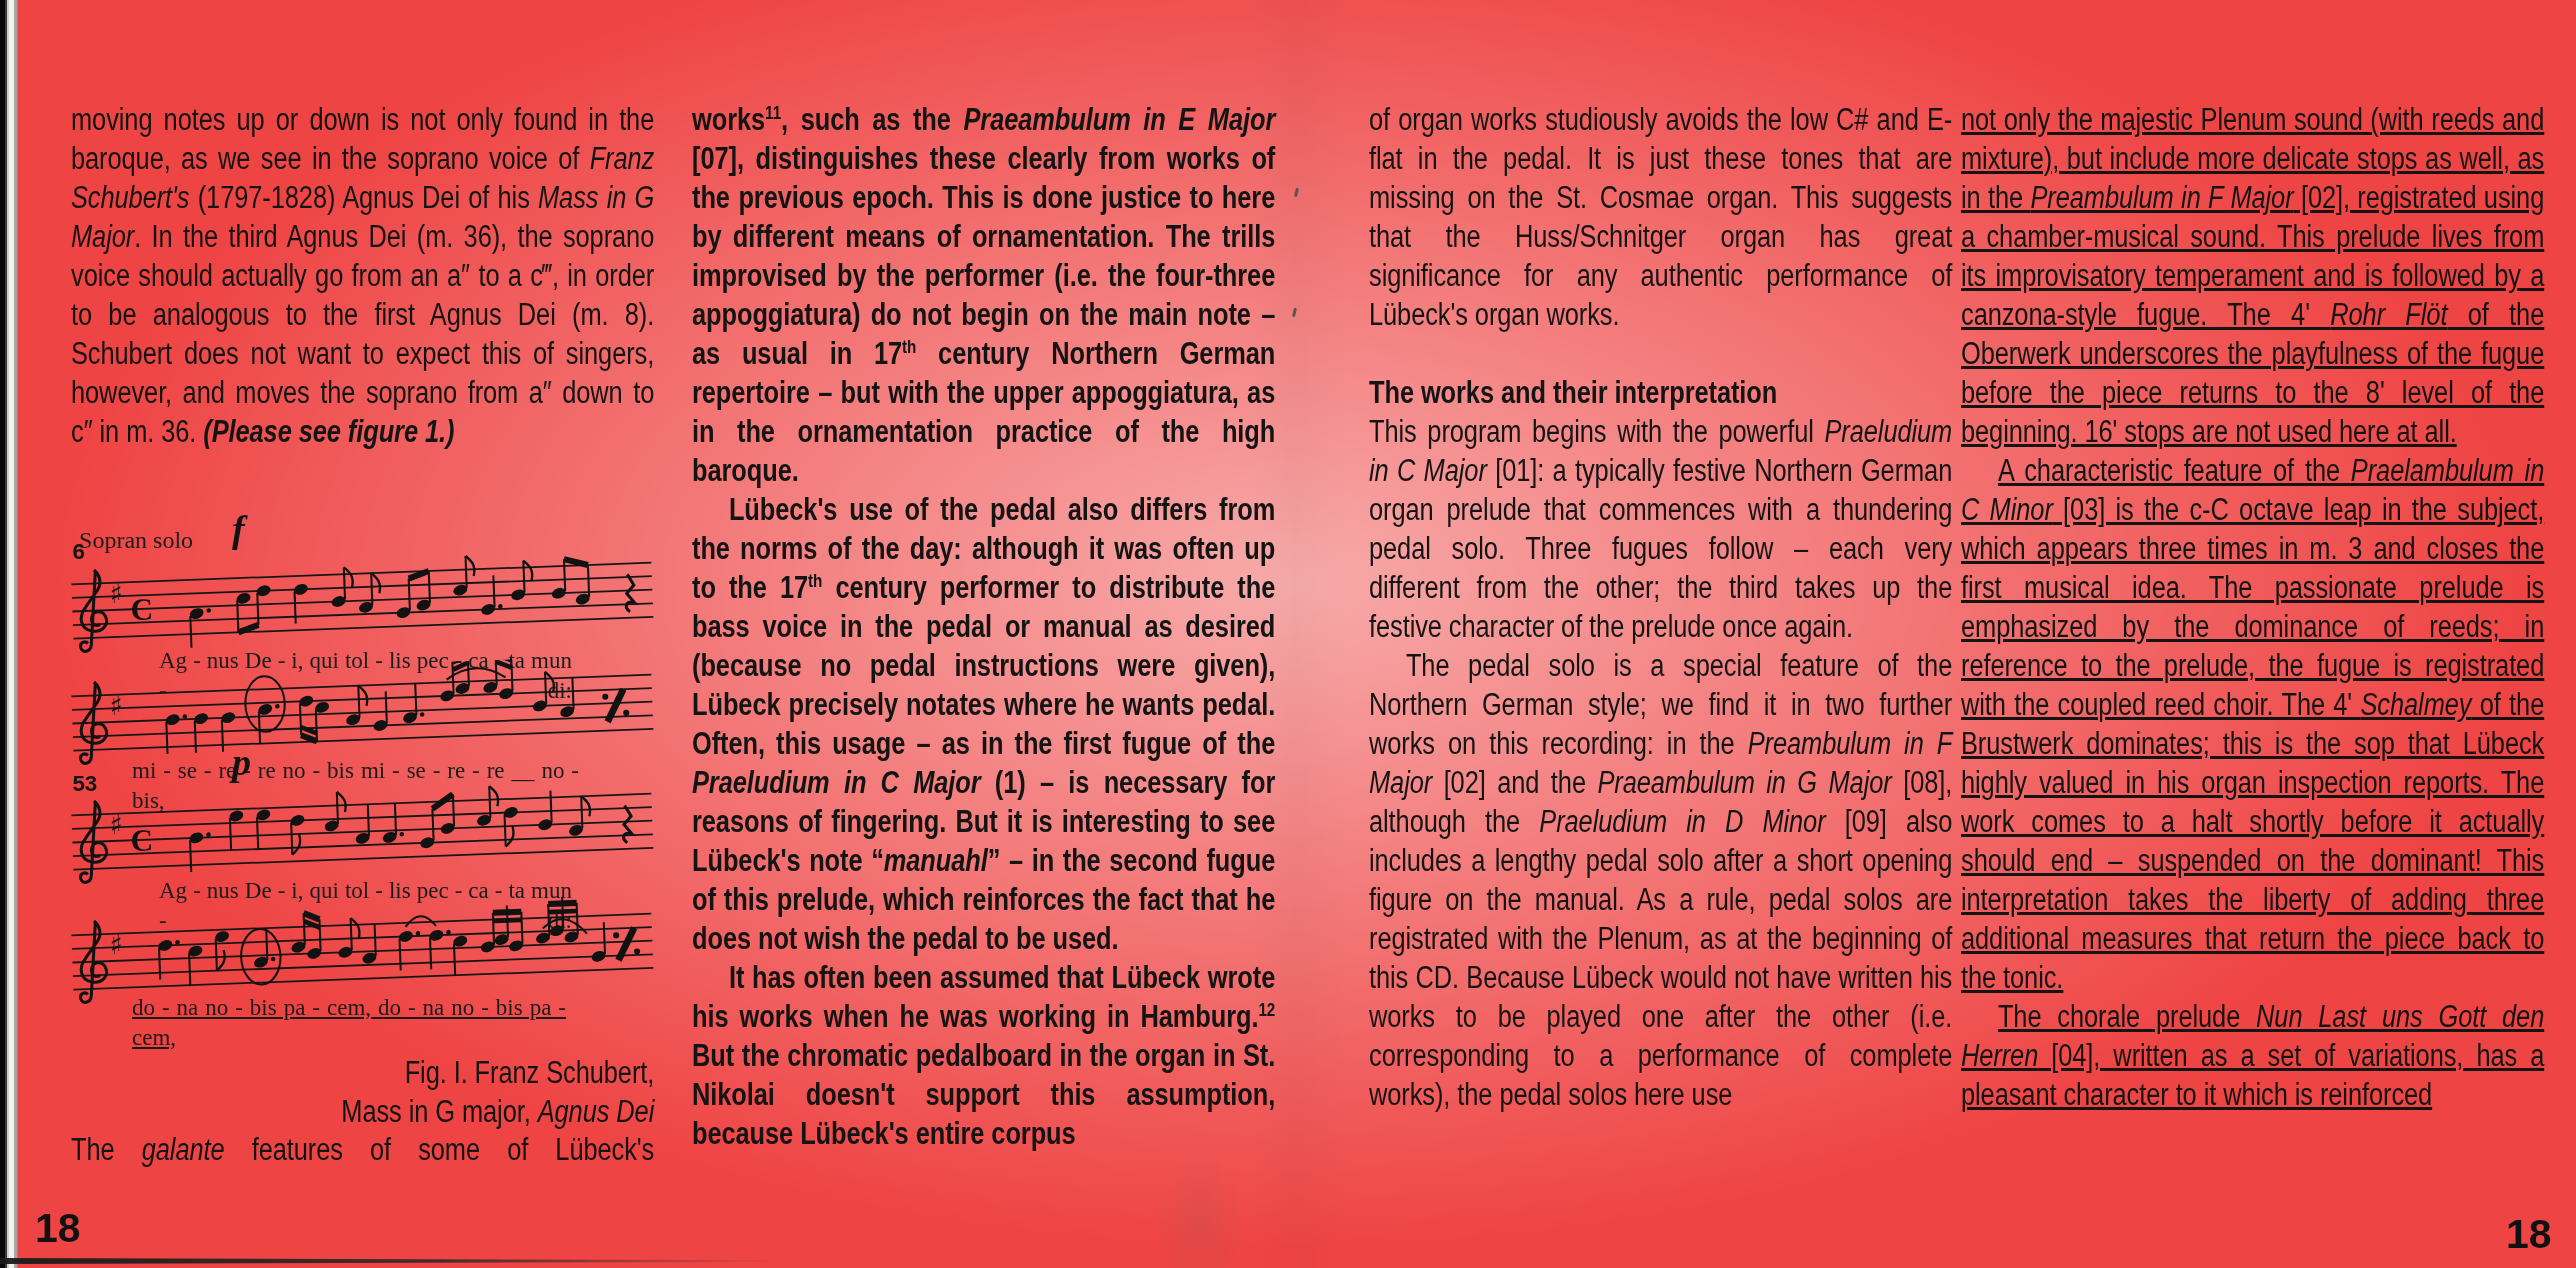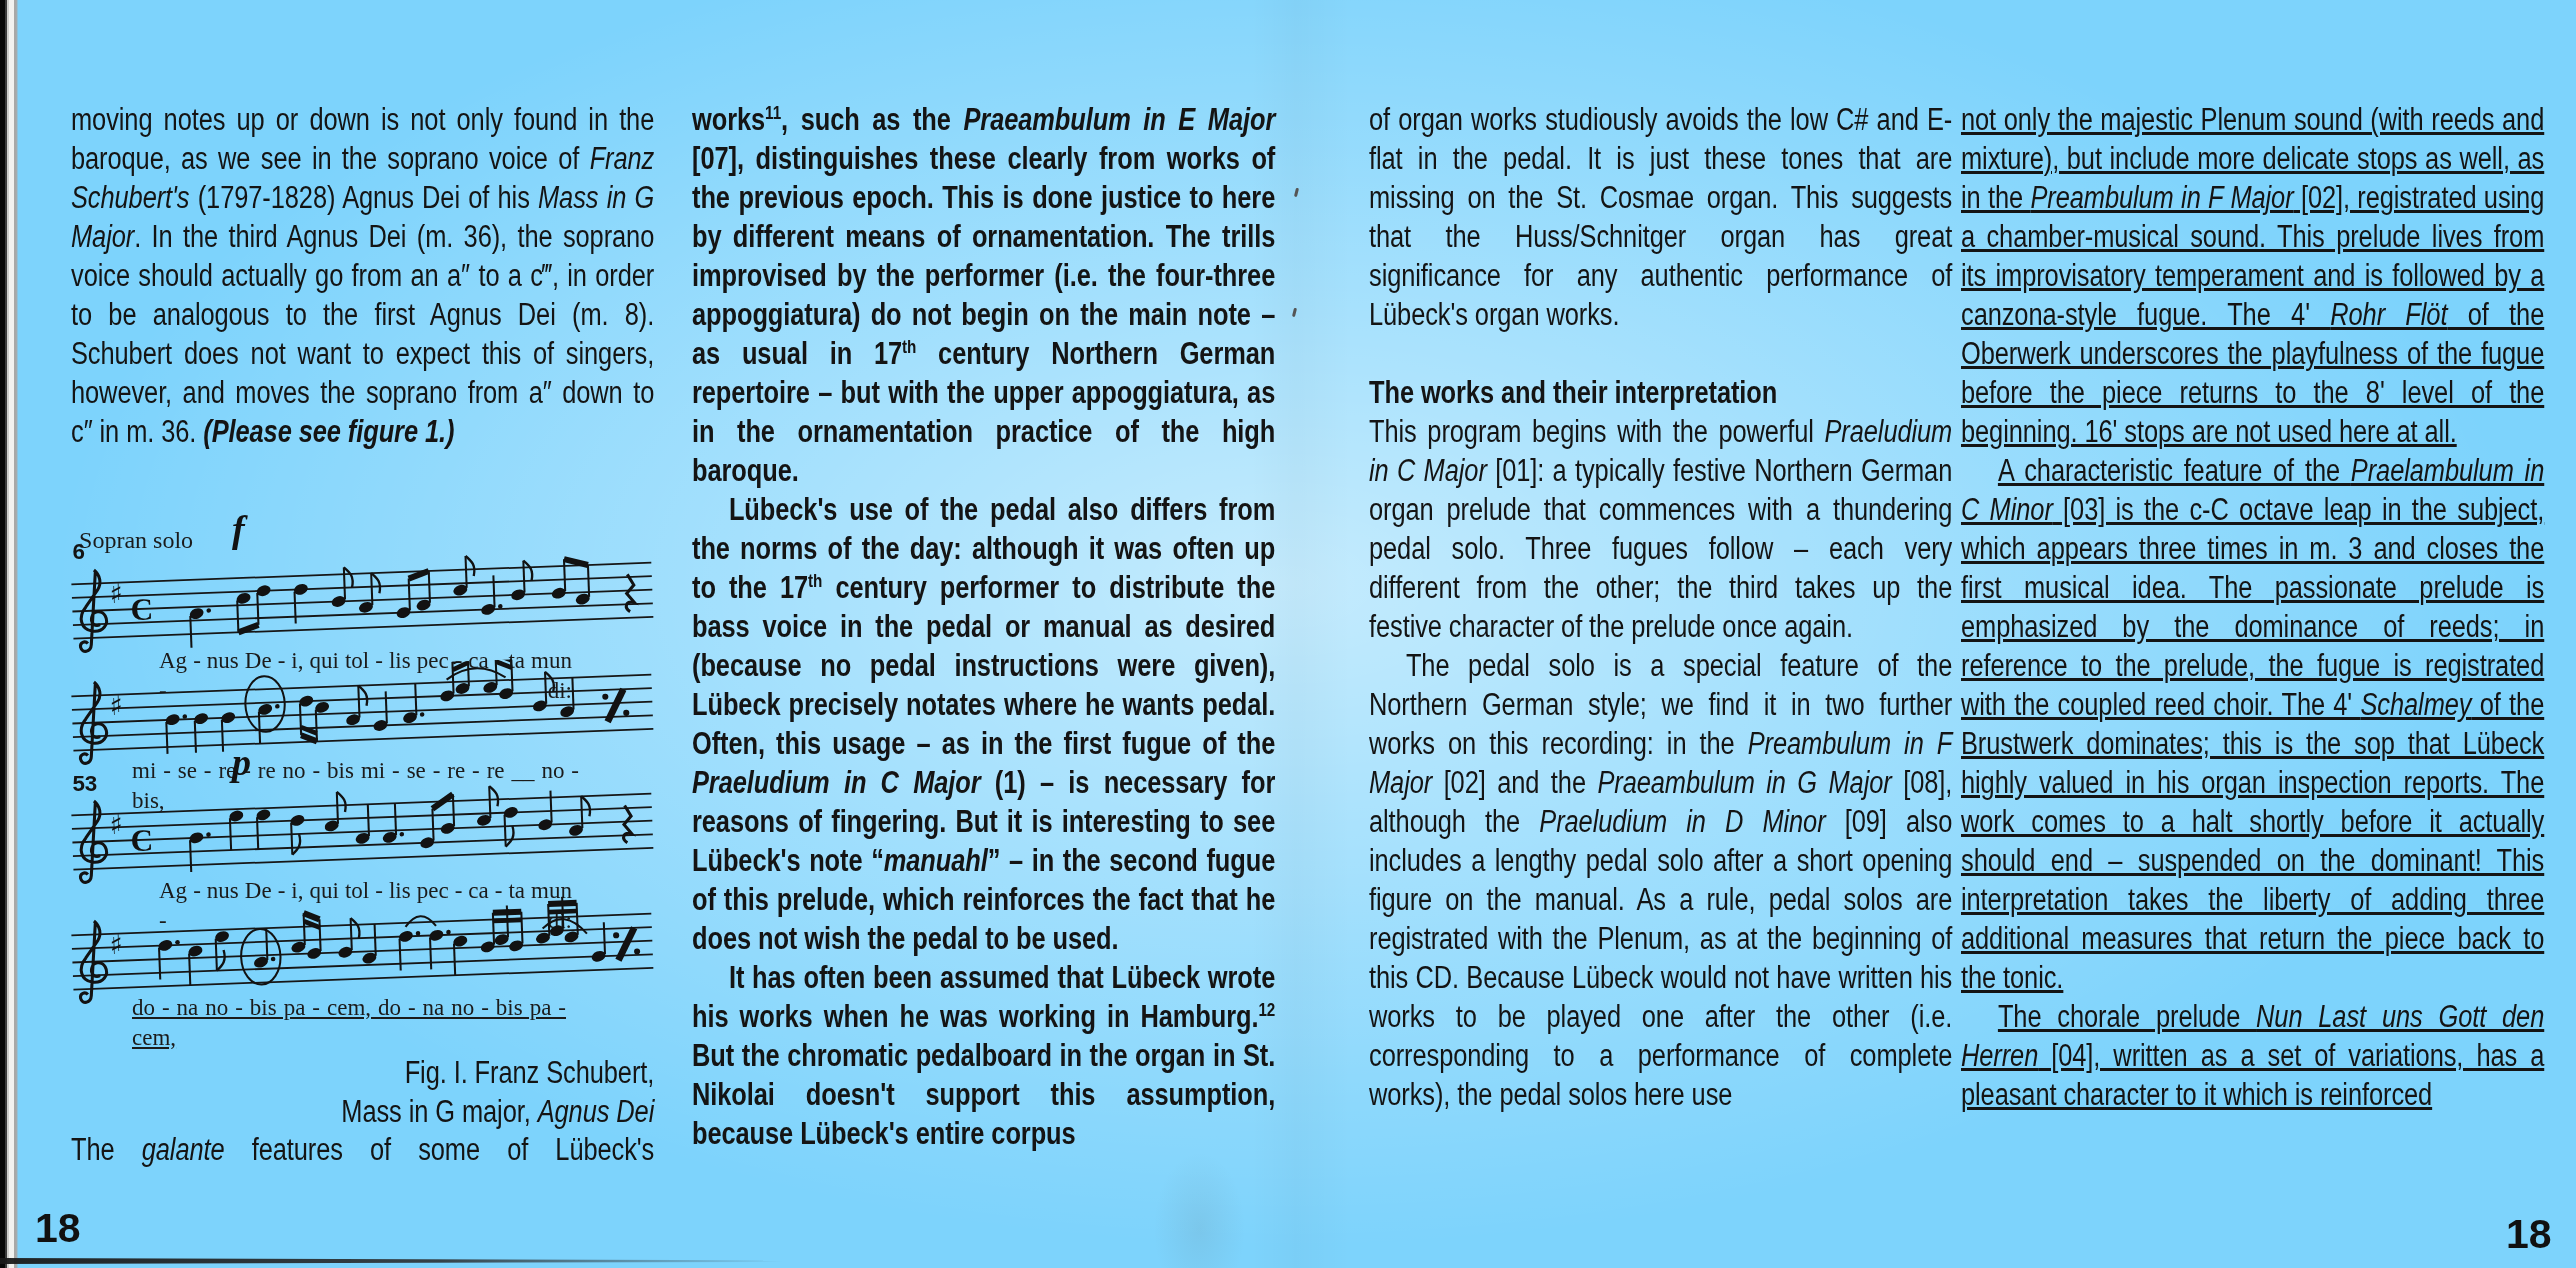--- a/index.html
+++ b/index.html
@@ -1,17 +1,17 @@
 <!DOCTYPE html>
 <html style="font-size:11px"><head>
 <meta charset="utf-8">
 <style>
   html,body{margin:0;padding:0;background:#e9e9e7;}
   .page{position:relative;width:2576px;height:1268px;overflow:hidden;
-        background:#7dd3fc;
+        background:#ef4444;
         font-family:"Liberation Sans","DejaVu Sans",sans-serif;color:#141414;}
   .vignette{position:absolute;inset:0;pointer-events:none;
         background:radial-gradient(ellipse 1762px 949px at 50% 46%, rgba(255,255,255,.55), rgba(255,255,255,0) 70%);}
   .edge-left{position:absolute;left:0;top:0;width:20.3px;height:100%;
         background:linear-gradient(90deg,#070707 0 4.7px,#3c3c3c 4.7px 7.5px,#cfcfcd 7.5px 9.5px,#f2f2ef 9.5px 14.2px,#a8a8a6 14.2px 16.3px,rgba(247,247,244,0) 18.3px);}
   .edge-bottom{position:absolute;left:0;top:1258px;width:799px;height:6.1px;
         background:linear-gradient(90deg,rgba(25,25,25,.95),rgba(40,40,40,.85) 55%,rgba(60,60,60,0) 98%);
         clip-path:polygon(0 0,100% 38%,100% 62%,0 100%);}
   .gutter{position:absolute;left:1250px;top:0;width:102px;height:100%;
         background:linear-gradient(90deg,rgba(0,0,0,0) 0,rgba(0,0,0,.025) 45%,rgba(0,0,0,0) 100%);}

